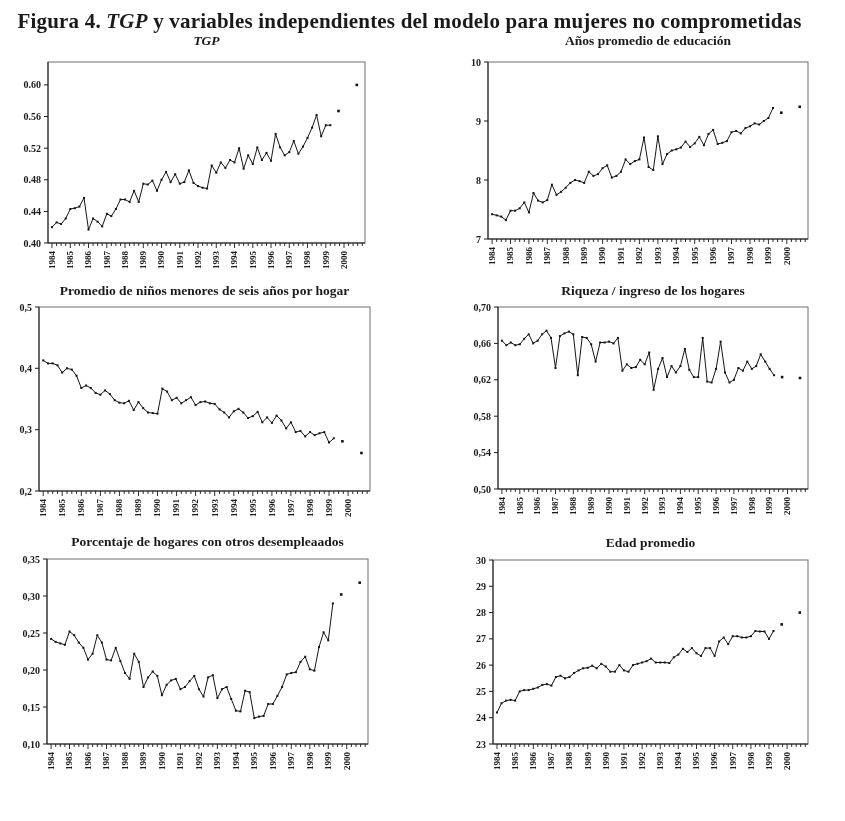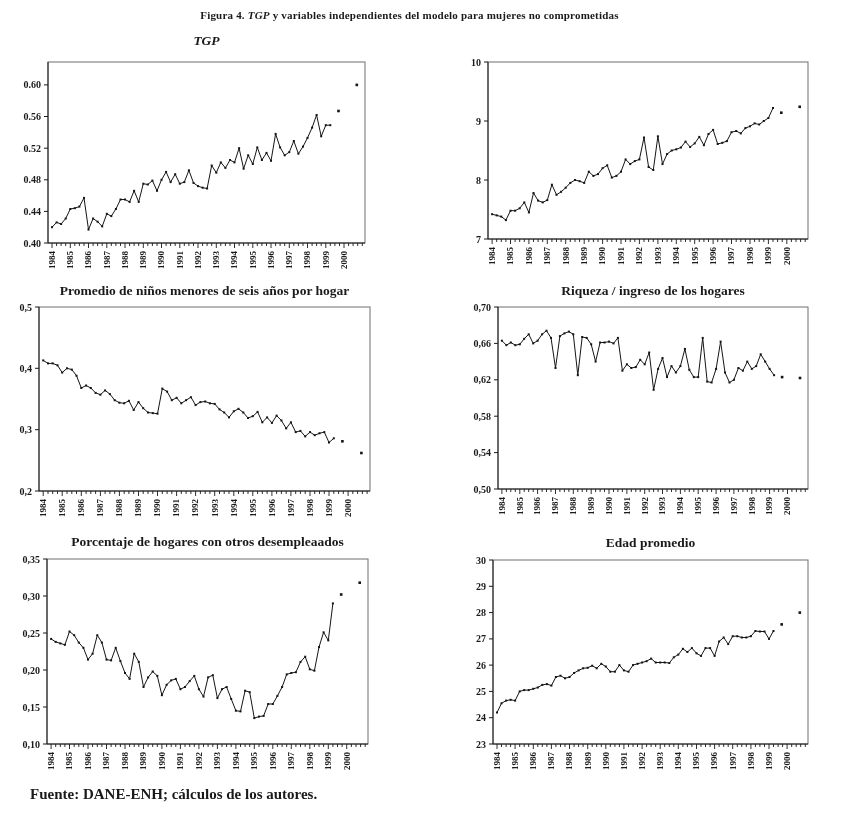--- a/index.html
+++ b/index.html
@@ -1,19 +1,19 @@
 <!DOCTYPE html>
 <html><head>
 <meta charset="utf-8">
 <style>
   html,body{margin:0;padding:0;background:#fff;}
   .page{position:relative;width:845px;height:821px;background:#ffffff;overflow:hidden;
         font-family:"Liberation Serif",serif;color:#1a1a1a;}
   .fig-title{position:absolute;left:0;top:9px;width:819px;text-align:center;
-             font-size:11px;font-weight:bold;letter-spacing:0.2px;}
+             font-size:21px;font-weight:bold;letter-spacing:0.2px;}
   .fig-title .em{font-style:italic;}
   .subtitle{position:absolute;text-align:center;font-size:13.5px;font-weight:bold;}
   #st0{left:48px;top:33px;width:317px;font-style:italic;}
   #st1{left:488px;top:33px;width:320px;}
   #st2{left:39px;top:283px;width:331px;}
   #st3{left:498px;top:283px;width:310px;}
   #st4{left:47px;top:534px;width:321px;}
   #st5{left:493px;top:535px;width:315px;}
   .chart{position:absolute;}
   #ch0{left:6px;top:56px;width:369px;height:229px;}
@@ -28,20 +28,21 @@
   .source{position:absolute;left:30px;top:786px;font-size:15px;font-weight:bold;}
 </style>
 </head>
 <body>
 
 <div class="page">
 
   <div class="fig-title"><span>Figura 4. </span><span class="em">TGP</span><span> y variables independientes del modelo para mujeres no comprometidas</span></div>
 
   <div class="subtitle" id="st0">TGP</div>
+  <div class="subtitle" id="st1">Años promedio de educación</div>
   <div class="subtitle" id="st3">Riqueza / ingreso de los hogares</div>
   <div class="subtitle" id="st2">Promedio de niños menores de seis años por hogar</div>
   <div class="subtitle" id="st5">Edad promedio</div>
   <div class="subtitle" id="st4">Porcentaje de hogares con otros desempleaados</div>
 
   <div class="chart" id="ch0">
       <svg width="369" height="229">
         <rect x="42" y="6" width="317" height="181" fill="none" stroke="#6e6e6e" stroke-width="1"></rect>
         <path d="M42 6 V187 H359" fill="none" stroke="#1a1a1a" stroke-width="1"></path>
         <line x1="38" x2="42" y1="187.0" y2="187.0" stroke="#1a1a1a" stroke-width="1"></line>
@@ -1044,15 +1045,14 @@
         <rect x="303.4" y="76.0" width="2" height="2" fill="#151515"></rect>
         <rect x="307.9" y="76.5" width="2" height="2" fill="#151515"></rect>
         <rect x="312.5" y="76.5" width="2" height="2" fill="#151515"></rect>
         <rect x="317.0" y="83.9" width="2" height="2" fill="#151515"></rect>
         <rect x="321.5" y="76.0" width="2" height="2" fill="#151515"></rect>
         <rect x="329.4" y="69.1" width="2.6" height="2.6" fill="#151515"></rect>
         <rect x="347.5" y="57.3" width="2.6" height="2.6" fill="#151515"></rect>
       </svg>
     </div>
 
-  <div class="source">Fuente: DANE-ENH; cálculos de los autores.</div>
 
 </div>
 
 </body></html>

